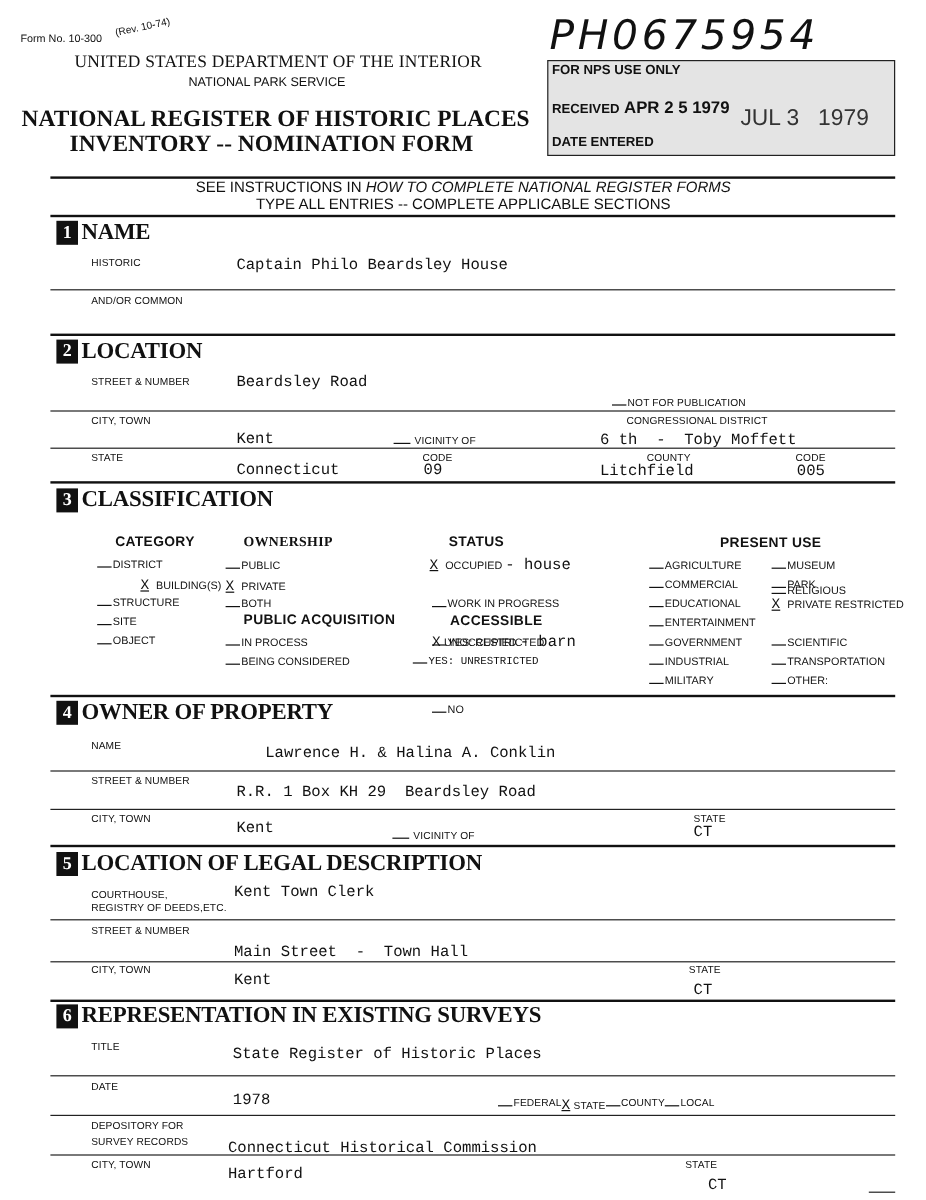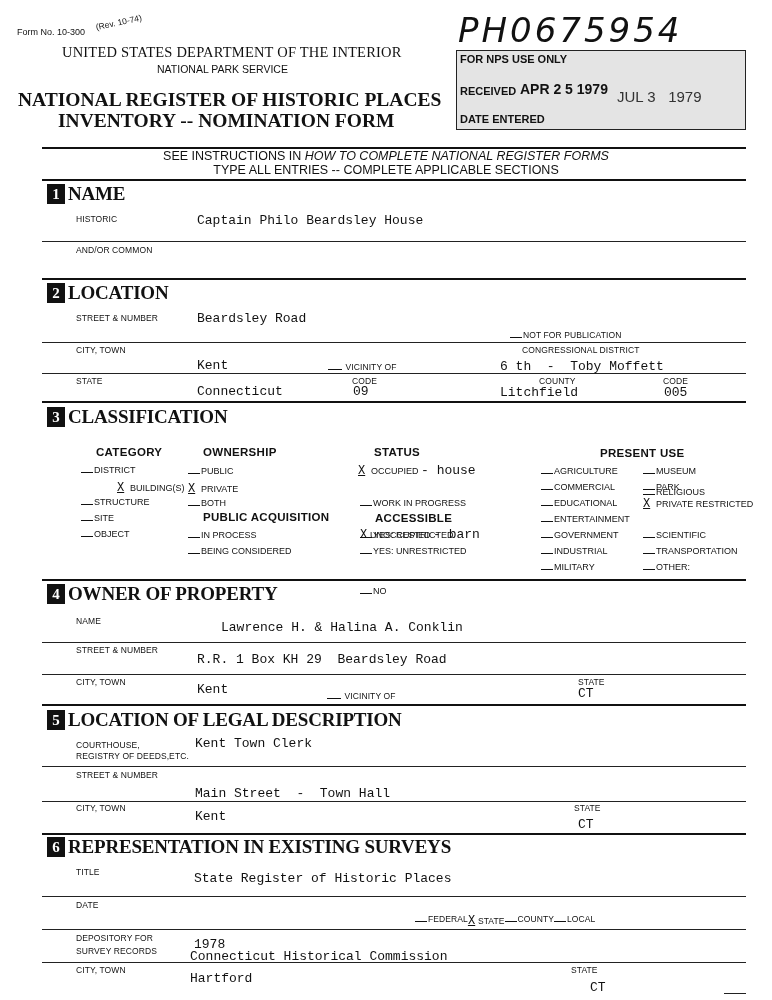--- a/index.html
+++ b/index.html
@@ -30,21 +30,21 @@
 <div class="abs sans" style="left:157px;top:63px;font-size:10.5px;">NATIONAL PARK SERVICE</div>
 <div class="abs serif" style="left:18px;top:89px;font-size:19.5px;font-weight:bold;">NATIONAL REGISTER OF HISTORIC PLACES</div>
 <div class="abs serif" style="left:58px;top:110px;font-size:19.5px;font-weight:bold;">INVENTORY -- NOMINATION FORM</div>
 
 <div class="abs handwritten" style="left:458px;top:10px;">PH0675954</div>
 
 <div class="stampbox">
   <div class="abs sans" style="left:3px;top:2px;font-size:11px;font-weight:bold;">FOR NPS USE ONLY</div>
   <div class="abs sans" style="left:3px;top:34px;font-size:11px;font-weight:bold;">RECEIVED</div>
   <div class="abs sans" style="left:63px;top:30px;font-size:14px;font-weight:bold;">APR 2 5 1979</div>
-  <div class="abs sans" style="left:160px;top:37px;font-size:15px;color:#333;white-space:pre;">JUL 3   1979</div>
+  <div class="abs sans" style="left:160px;top:37px;font-size:19px;color:#333;white-space:pre;">JUL 3   1979</div>
   <div class="abs sans" style="left:3px;top:62px;font-size:11px;font-weight:bold;">DATE ENTERED</div>
 </div>
 
 <div class="hline thick" style="top:147px;"></div>
 <div class="abs sans" style="left:0;width:772px;text-align:center;top:149px;font-size:12.5px;">
   <span>SEE INSTRUCTIONS IN </span><i>HOW TO COMPLETE NATIONAL REGISTER FORMS</i>
 </div>
 <div class="abs sans" style="left:0;width:772px;text-align:center;top:163px;font-size:12.5px;">TYPE ALL ENTRIES -- COMPLETE APPLICABLE SECTIONS</div>
 <div class="hline thick" style="top:179px;"></div>
 
@@ -88,35 +88,35 @@
   <div class="sec-title">CLASSIFICATION</div>
 </div>
 
 <div class="abs colhead" style="left:96px;top:446px;">CATEGORY</div>
 <div class="abs opt" style="left:81px;top:465px;"><span class="blank"></span><span>DISTRICT</span></div>
 <div class="abs opt" style="left:81px;top:481px;margin-left:36px;"><span class="xmark">X</span><span>BUILDING(S)</span></div>
 <div class="abs opt" style="left:81px;top:497px;"><span class="blank"></span><span>STRUCTURE</span></div>
 <div class="abs opt" style="left:81px;top:513px;"><span class="blank"></span><span>SITE</span></div>
 <div class="abs opt" style="left:81px;top:529px;"><span class="blank"></span><span>OBJECT</span></div>
 
-<div class="abs colhead" style="left:203px;top:446px;">OWNERSHIP</div>
+<div class="abs colhead" style="left:203px;top:446px;font-family:Liberation Serif, serif;">OWNERSHIP</div>
 <div class="abs opt" style="left:188px;top:466px;"><span class="blank"></span><span>PUBLIC</span></div>
 <div class="abs opt" style="left:188px;top:482px;"><span class="xmark">X</span><span>PRIVATE</span></div>
 <div class="abs opt" style="left:188px;top:498px;"><span class="blank"></span><span>BOTH</span></div>
 <div class="abs colhead" style="left:203px;top:511px;">PUBLIC ACQUISITION</div>
 <div class="abs opt" style="left:188px;top:530px;"><span class="blank"></span><span>IN PROCESS</span></div>
 <div class="abs opt" style="left:188px;top:546px;"><span class="blank"></span><span>BEING CONSIDERED</span></div>
 
 <div class="abs colhead" style="left:374px;top:446px;">STATUS</div>
 <div class="abs opt" style="left:358px;top:463px;"><span class="xmark">X</span><span>OCCUPIED</span> <span class="typed">- house</span></div>
 <div class="abs opt" style="left:360px;top:479px;margin-top:48px;"><span class="xmark" style="text-decoration:none;width:9px;">X</span><span>UNOCCUPIED</span> <span class="typed">- barn</span></div>
 <div class="abs opt" style="left:360px;top:498px;"><span class="blank"></span><span>WORK IN PROGRESS</span></div>
 <div class="abs colhead" style="left:375px;top:512px;">ACCESSIBLE</div>
 <div class="abs opt" style="left:360px;top:530px;"><span class="blank"></span><span>YES: RESTRICTED</span></div>
-<div class="abs opt" style="left:360px;top:546px;"><span class="blank"></span><span>YES: UNRESTRICTED</span></div>
+<div class="abs opt" style="left:344px;top:546px;font-family:Liberation Mono, monospace;"><span class="blank"></span><span>YES: UNRESTRICTED</span></div>
 <div class="abs opt" style="left:360px;top:562px;margin-top:24px;"><span class="blank"></span><span>NO</span></div>
 
 <div class="abs colhead" style="left:600px;top:447px;">PRESENT USE</div>
 <div class="abs opt" style="left:541px;top:466px;"><span class="blank"></span><span>AGRICULTURE</span></div>
 <div class="abs opt" style="left:541px;top:482px;"><span class="blank"></span><span>COMMERCIAL</span></div>
 <div class="abs opt" style="left:541px;top:498px;"><span class="blank"></span><span>EDUCATIONAL</span></div>
 <div class="abs opt" style="left:541px;top:514px;"><span class="blank"></span><span>ENTERTAINMENT</span></div>
 <div class="abs opt" style="left:541px;top:530px;"><span class="blank"></span><span>GOVERNMENT</span></div>
 <div class="abs opt" style="left:541px;top:546px;"><span class="blank"></span><span>INDUSTRIAL</span></div>
 <div class="abs opt" style="left:541px;top:562px;"><span class="blank"></span><span>MILITARY</span></div>
@@ -166,21 +166,21 @@
 <div class="hline thick" style="top:833px;"></div>
 
 <div class="sec-head" style="top:836px;">
   <div class="sec-num">6</div>
   <div class="sec-title">REPRESENTATION IN EXISTING SURVEYS</div>
 </div>
 <div class="abs lbl" style="left:76px;top:867px;">TITLE</div>
 <div class="abs typed" style="left:194px;top:871px;">State Register of Historic Places</div>
 <div class="hline" style="top:896px;"></div>
 <div class="abs lbl" style="left:76px;top:900px;">DATE</div>
-<div class="abs typed" style="left:194px;top:909px;margin-top:28px;">1978</div>
+<div class="abs typed" style="left:194px;top:909px;">1978</div>
 <div class="abs lbl" style="left:415px;top:914px;display:flex;gap:0;">
   <span><span class="blank"></span><span>FEDERAL</span></span>
   <span><span class="xmark" style="width:9px;">X</span><span>STATE</span></span>
   <span><span class="blank"></span><span>COUNTY</span></span>
   <span><span class="blank"></span><span>LOCAL</span></span>
 </div>
 <div class="hline" style="top:929px;"></div>
 <div class="abs lbl" style="left:76px;top:933px;">DEPOSITORY FOR</div>
 <div class="abs lbl" style="left:76px;top:946px;">SURVEY RECORDS</div>
 <div class="abs typed" style="left:190px;top:949px;">Connecticut Historical Commission</div>

